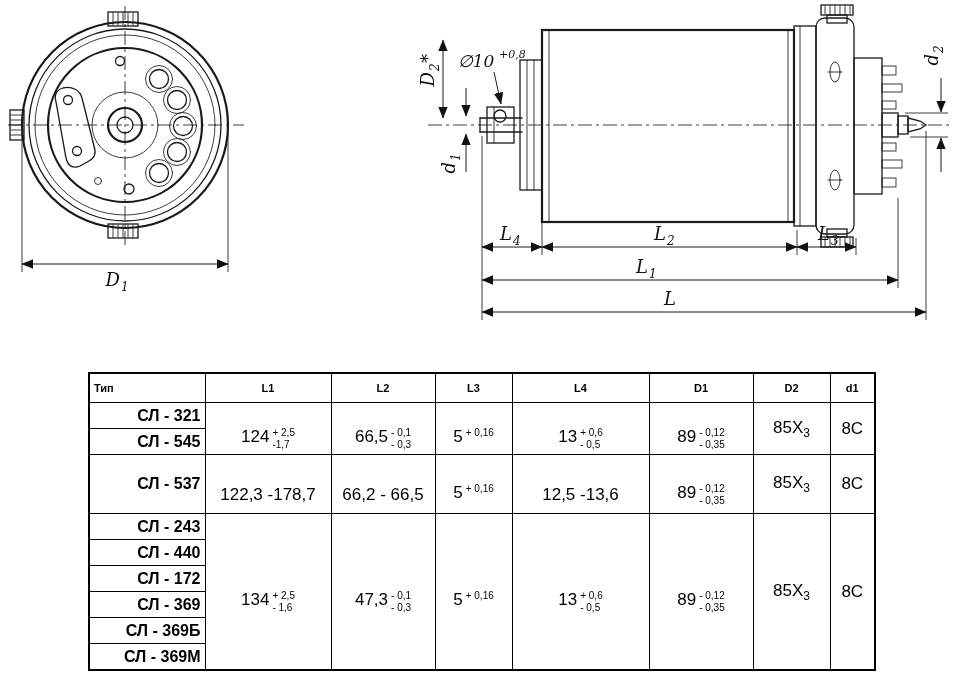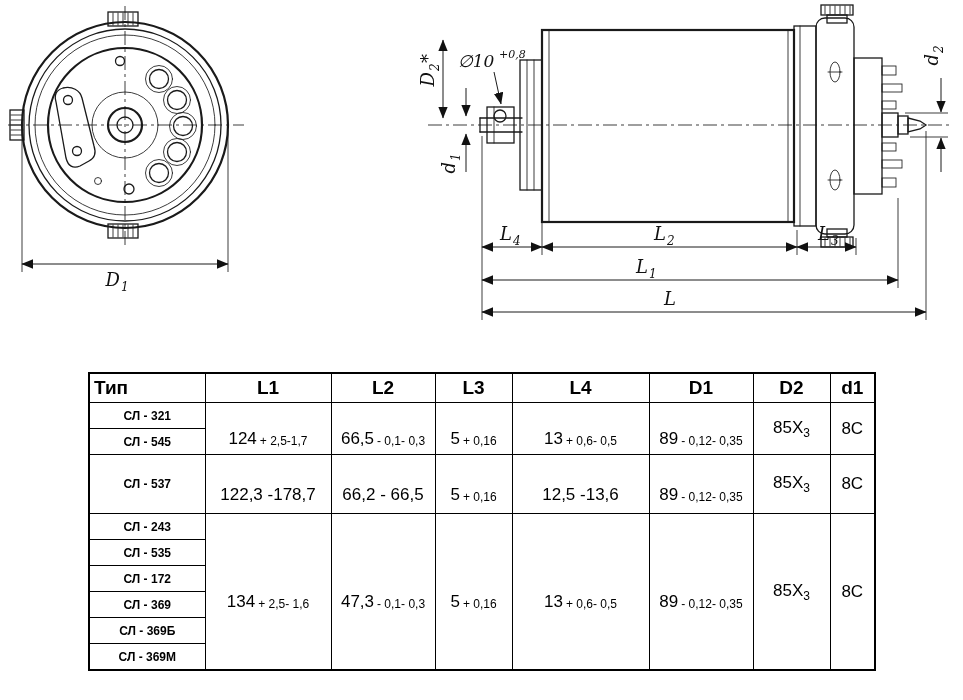--- a/index.html
+++ b/index.html
@@ -17,27 +17,27 @@
   .dimtext{font-family:"DejaVu Serif",serif;font-style:italic;font-size:18px;fill:#111;}
   .dimsub{font-family:"DejaVu Serif",serif;font-style:italic;font-size:12px;fill:#111;}
   .callout{font-family:"DejaVu Serif",serif;font-style:italic;font-size:17px;fill:#111;}
   .callout-tol{font-family:"DejaVu Serif",serif;font-style:italic;font-size:11px;fill:#111;}
 
   
   .table-wrap{position:absolute;left:88px;top:372px;}
   table{border-collapse:collapse;table-layout:fixed;background:#fff;}
   table{border:2.5px solid #000;}
   td,th{border:1.6px solid #000;padding:1px 4px;vertical-align:middle;}
-  th{font-size:19px;font-weight:bold;text-align:center;height:26px;}
+  th{font-size:11px;font-weight:bold;text-align:center;height:26px;}
   th.left{text-align:left;}
-  td.type{font-size:12px;font-weight:bold;text-align:center;height:23px;white-space:nowrap;}
+  td.type{font-size:16px;font-weight:bold;text-align:right;height:23px;white-space:nowrap;}
   td.val{font-size:17px;text-align:center;}
   tr.tall td{height:56px;}
-  .dimv{display:inline-flex;align-items:flex-end;white-space:nowrap;margin-top:21px;}
-  .tols{display:inline-flex;flex-direction:row;justify-content:center;margin-left:3px;font-size:12px;line-height:1.15;text-align:left;vertical-align:middle;}
+  .dimv{display:inline-flex;align-items:flex-start;white-space:nowrap;margin-top:21px;}
+  .tols{display:inline-flex;flex-direction:column;justify-content:center;margin-left:3px;font-size:10px;line-height:1.15;text-align:left;vertical-align:middle;}
   .tols span{display:block;min-height:12px;}
   .sub3{font-size:12px;vertical-align:-4px;}
 </style>
 </head>
 <body>
 
 <div class="page">
 
   <svg width="963" height="352" viewBox="0 0 963 352">
     <defs>
@@ -431,21 +431,21 @@
               </span>
         </td>
         <td class="val" rowspan="6">
           <span>85X</span><span class="sub3">3</span>
         </td>
         <td class="val" rowspan="6">
           <span>8C</span>
         </td>
       </tr>
       <tr>
-            <td class="type">СЛ - 535</td>
+            <td class="type">СЛ - 440</td>
           </tr>
       <tr>
             <td class="type">СЛ - 172</td>
           </tr>
       <tr>
             <td class="type">СЛ - 369</td>
           </tr>
       <tr>
             <td class="type">СЛ - 369Б</td>
           </tr>

